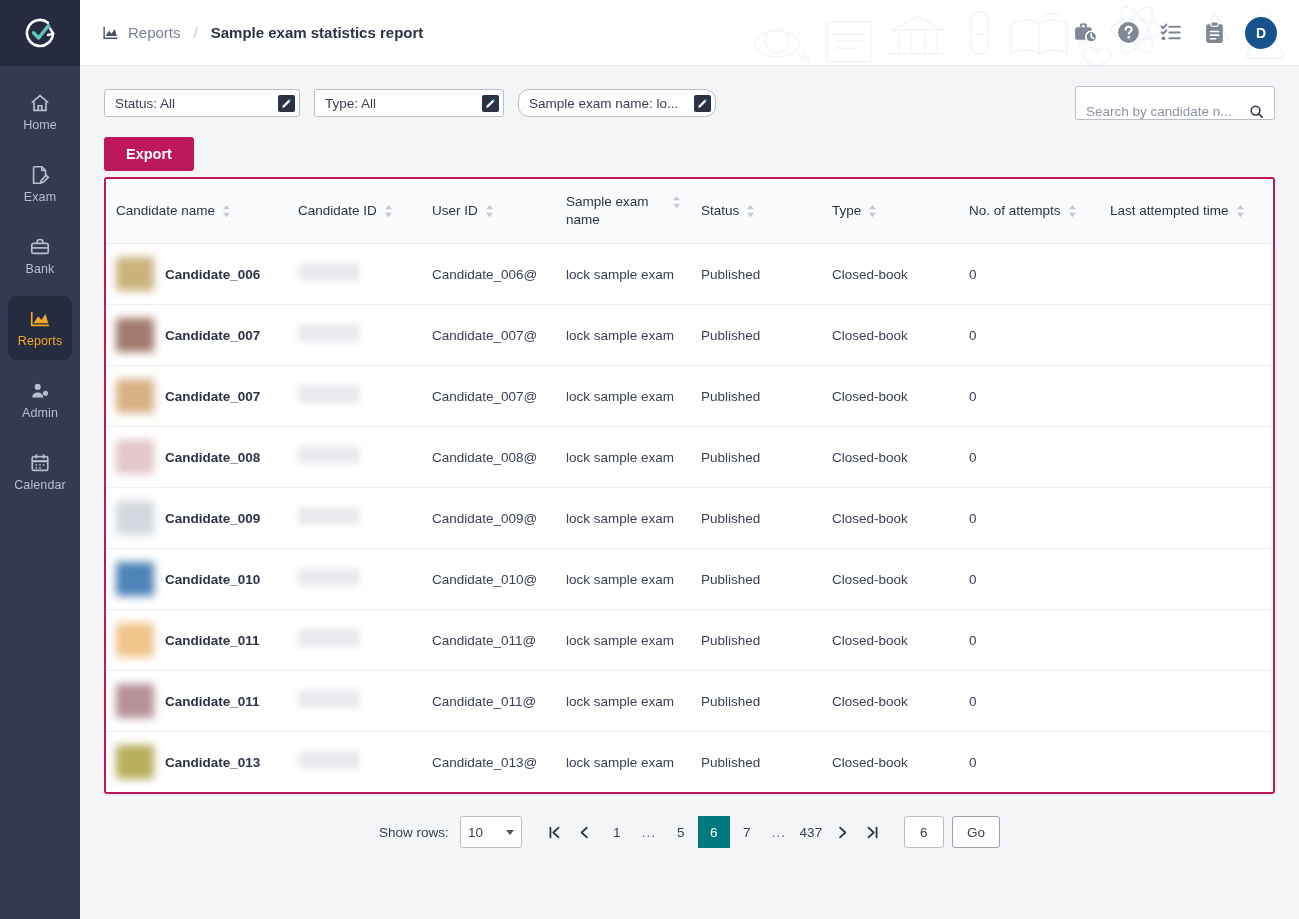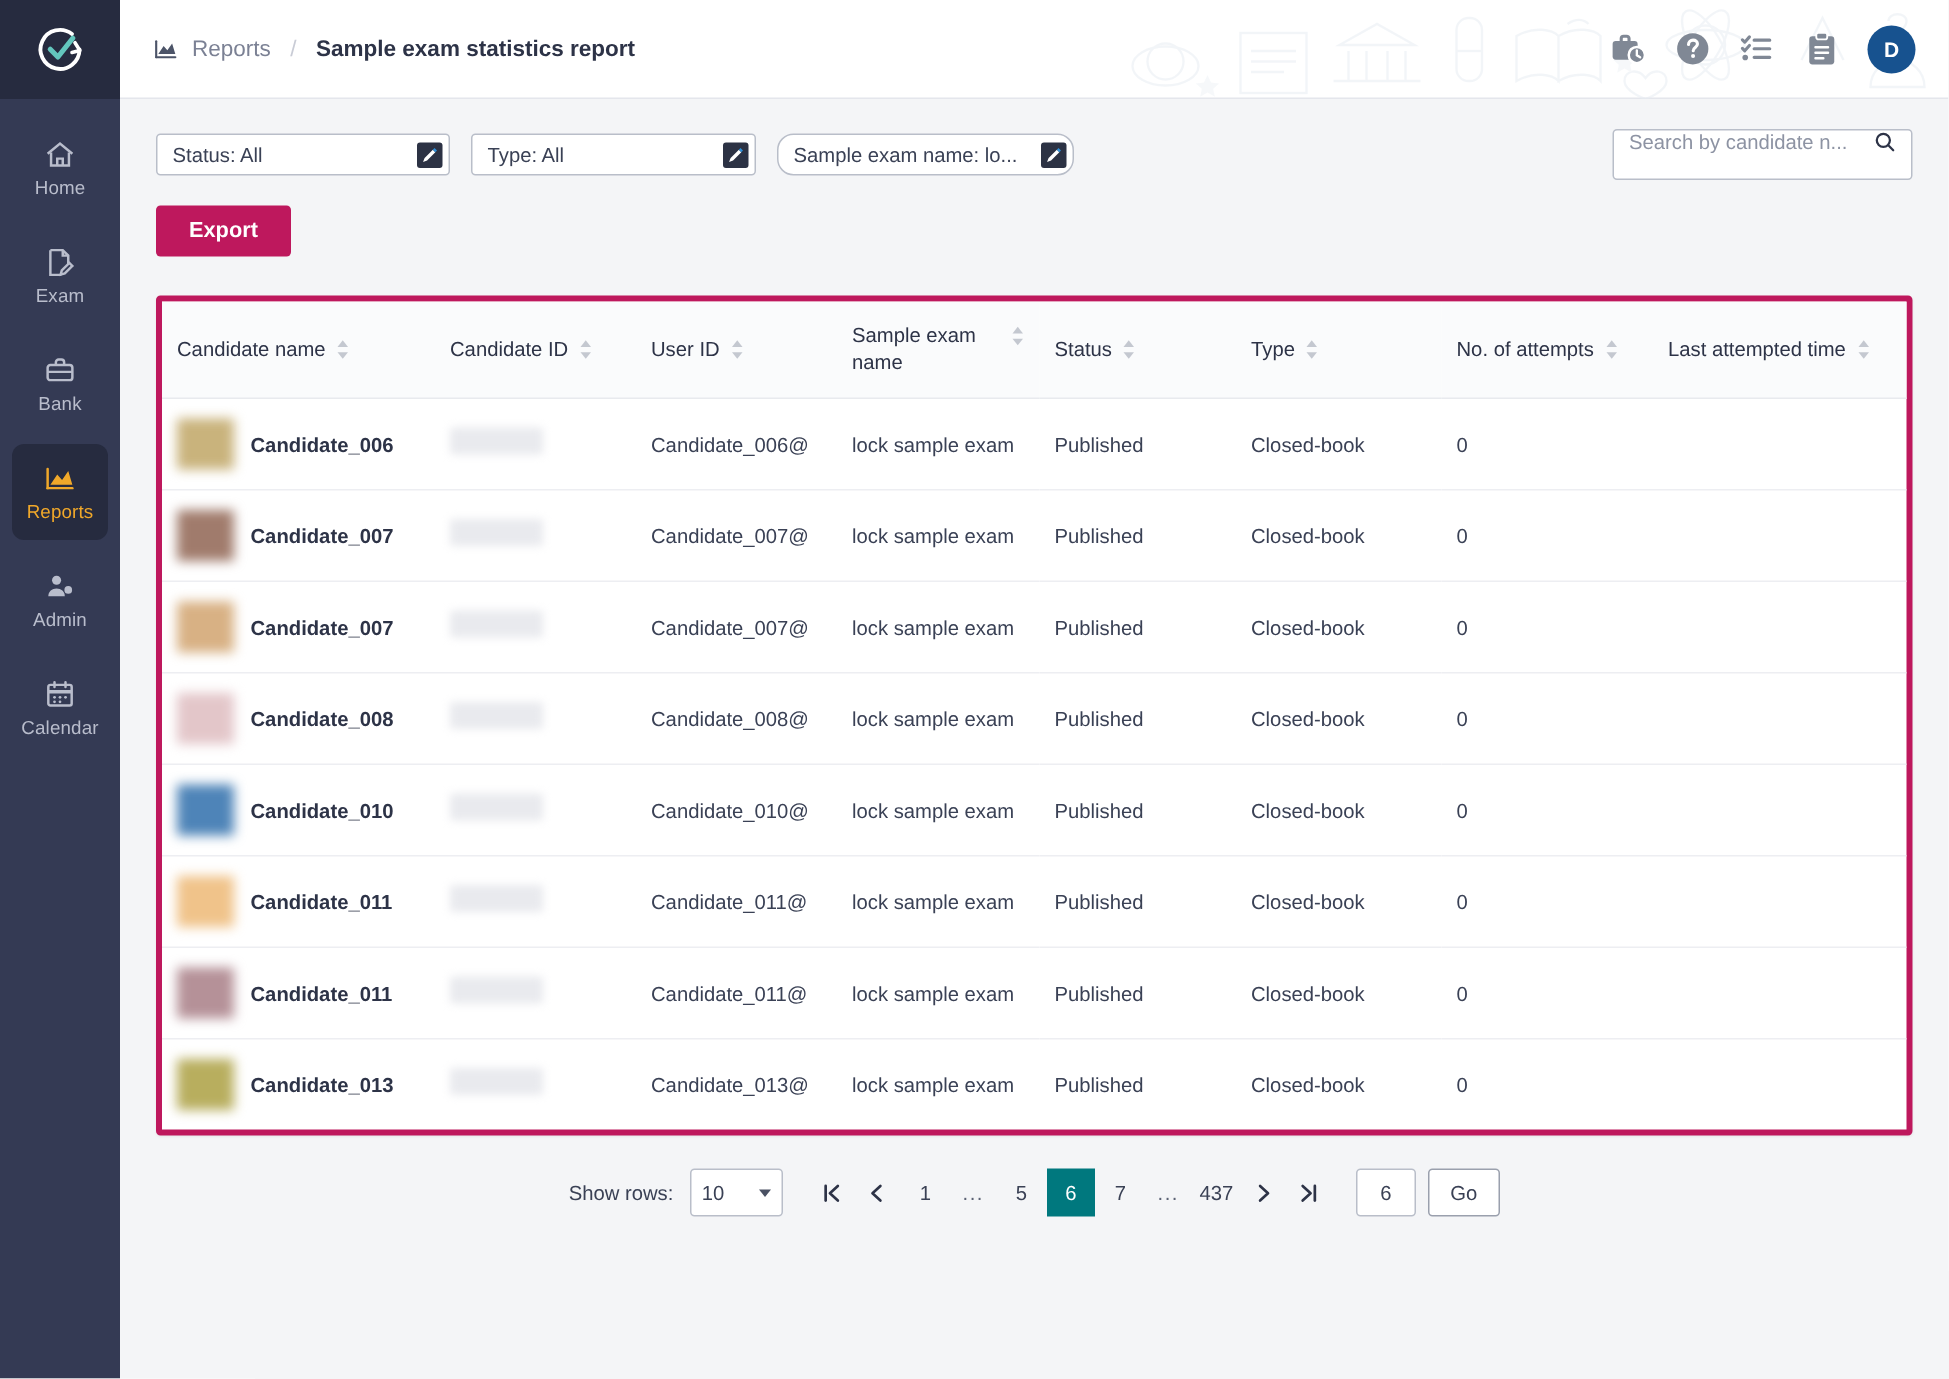--- a/index.html
+++ b/index.html
@@ -96,21 +96,21 @@
     background: #2c3244; border-radius: 2px;
     display: flex; align-items: center; justify-content: center;
     flex-shrink: 0;
   }
   .pencil-btn svg { width: 11px; height: 11px; display: block; }
 
   .search-wrap { margin-left: auto; }
   .search-box {
     width: 200px; height: 34px; background: #fff;
     border: 1px solid #b9bec9; border-radius: 3px;
-    display: flex; align-items: flex-start; padding: 0 10px;
+    display: flex; align-items: flex-end; padding: 0 10px;
   }
   .search-box input {
     border: none; outline: none; flex: 1;
     font-size: 13.5px; color: #3a4155;
     font-family: "Liberation Sans", sans-serif;
     background: transparent; min-width: 0;
   }
   .search-box input::placeholder { color: #8d93a3; }
   .search-icon { width: 15px; height: 15px; flex-shrink: 0; cursor: pointer; }
 
@@ -119,22 +119,22 @@
     background: #be185d; color: #fff;
     border: none; border-radius: 3px;
     height: 34px; padding: 0 22px;
     font-size: 14.5px; font-weight: bold;
     font-family: "Liberation Sans", sans-serif;
     cursor: pointer;
   }
 
   
   .table-card {
-    margin-top: 26px; background: #fff;
-    border: 4px solid #be185d; border-radius: 3px;
+    margin-top: 6px; background: #fff;
+    border: 2px solid #be185d; border-radius: 3px;
     box-shadow: 0 1px 2px rgba(0,0,0,.05);
     overflow: hidden;
   }
   table { width: 100%; border-collapse: collapse; table-layout: fixed; }
   thead tr { background: #fafbfc; }
   th {
     text-align: left; font-size: 13.5px; font-weight: normal;
     color: #2d3347; padding: 14px 10px; vertical-align: middle;
     border-bottom: 1px solid #e8eaee;
   }
@@ -549,20 +549,35 @@
                 <td>Candidate_008@</td>
                 <td>lock sample exam</td>
                 <td>Published</td>
                 <td>Closed-book</td>
                 <td>0</td>
                 <td></td>
               </tr>
               <tr>
                 <td>
                   <span class="cand-cell">
+                    <span class="cand-avatar" style="background:#d2d8de"></span>
+                    <span class="cand-name">Candidate_009</span>
+                  </span>
+                </td>
+                <td><span class="redacted"></span></td>
+                <td>Candidate_009@</td>
+                <td>lock sample exam</td>
+                <td>Published</td>
+                <td>Closed-book</td>
+                <td>0</td>
+                <td></td>
+              </tr>
+              <tr>
+                <td>
+                  <span class="cand-cell">
                     <span class="cand-avatar" style="background:#4e84b8"></span>
                     <span class="cand-name">Candidate_010</span>
                   </span>
                 </td>
                 <td><span class="redacted"></span></td>
                 <td>Candidate_010@</td>
                 <td>lock sample exam</td>
                 <td>Published</td>
                 <td>Closed-book</td>
                 <td>0</td>

